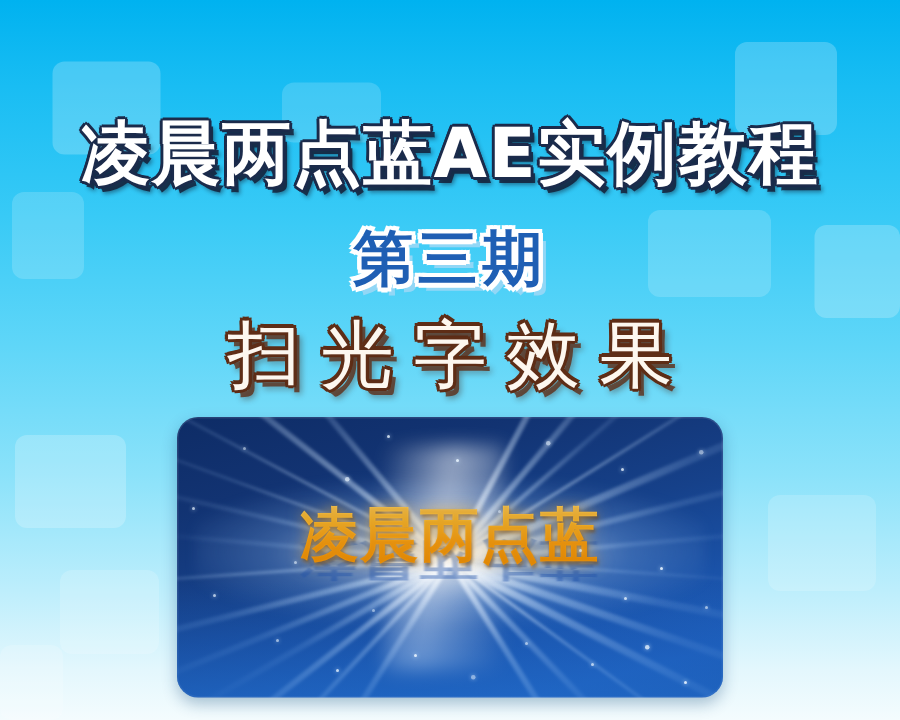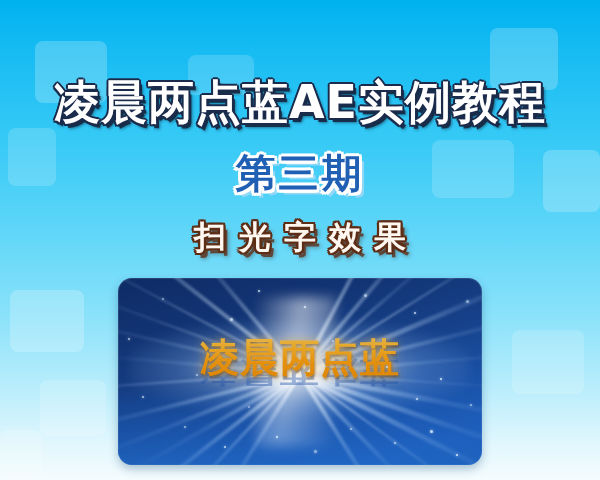--- a/index.html
+++ b/index.html
@@ -90,22 +90,22 @@
       -3px 0 0 #ffffff,
        3px 0 0 #ffffff,
        5px 5px 0 rgba(150,215,245,0.95);
   }
 
   .line-effect {
     position: absolute;
     top: 212px;
     left: 0;
     width: 600px;
-    font-size: 32px;
-    font-weight: bold;
+    font-size: 49px;
+    font-weight: normal;
     line-height: 50px;
     letter-spacing: 13px;
     text-indent: 13px;
     color: #fdf7ef;
     white-space: nowrap;
     text-shadow:
       -1.8px -1.8px 0 #5e2d16,
        1.8px -1.8px 0 #5e2d16,
       -1.8px  1.8px 0 #5e2d16,
        1.8px  1.8px 0 #5e2d16,

